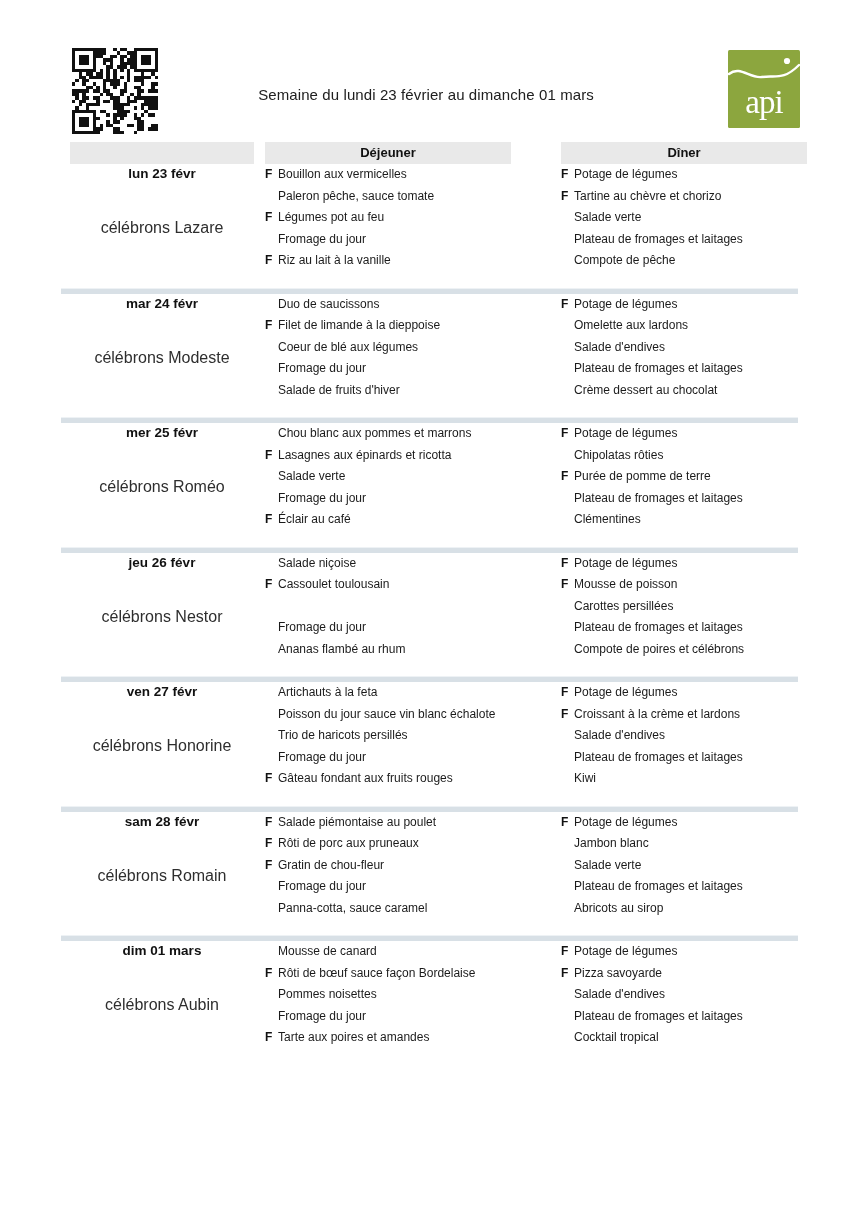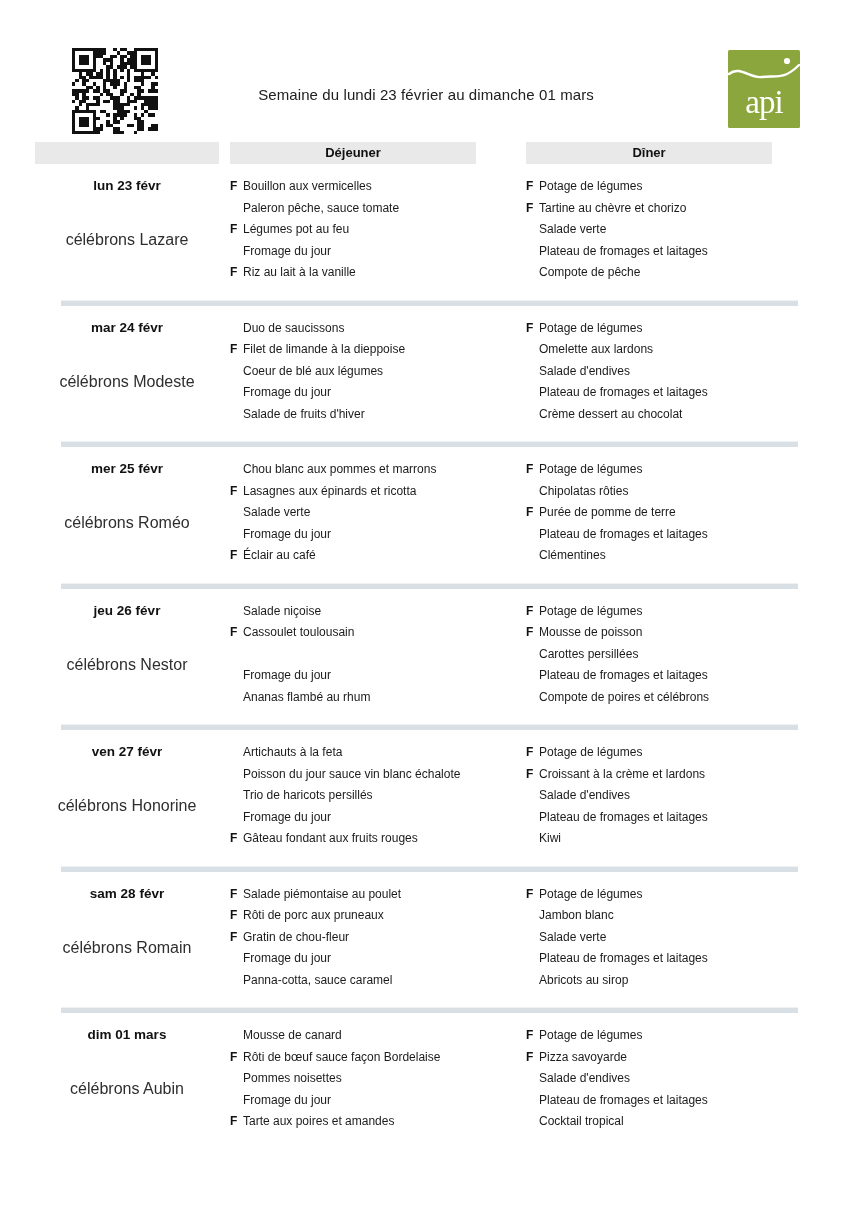--- a/index.html
+++ b/index.html
@@ -28,35 +28,35 @@
     text-align:center;
     font-size:15px; font-weight:400; color:#202020;
     letter-spacing:0.1px;
   }
   .logo {
     position:absolute; left:728px; top:50px;
     width:72px; height:66px;
   }
 
   
-  .grid-row { display:flex; margin-left:35px; width:737px; }
+  .grid-row { display:flex; margin-left:70px; width:737px; }
   .col-day   { width:184px; flex:0 0 184px; margin-right:11px; }
   .col-lunch { width:246px; flex:0 0 246px; margin-right:50px; }
   .col-dinner{ width:246px; flex:0 0 246px; }
 
   .colheads { margin-top:2px; }
   .ch {
     height:22px; line-height:22px;
     background:#e9e9e9;
     font-size:13px; font-weight:bold; text-align:center;
     color:#111;
   }
 
   
-  .day-block { padding-top:12px; }
+  .day-block { }
   .day-col-inner { position:relative; height:100%; text-align:center; }
   .date {
     font-size:13.5px; font-weight:bold; color:#111;
     padding-top:2px;
   }
   .celebration {
     position:absolute; top:55px; left:0; width:100%;
     font-size:16px; color:#2e2e2e;
   }
   .menu-col .item {

